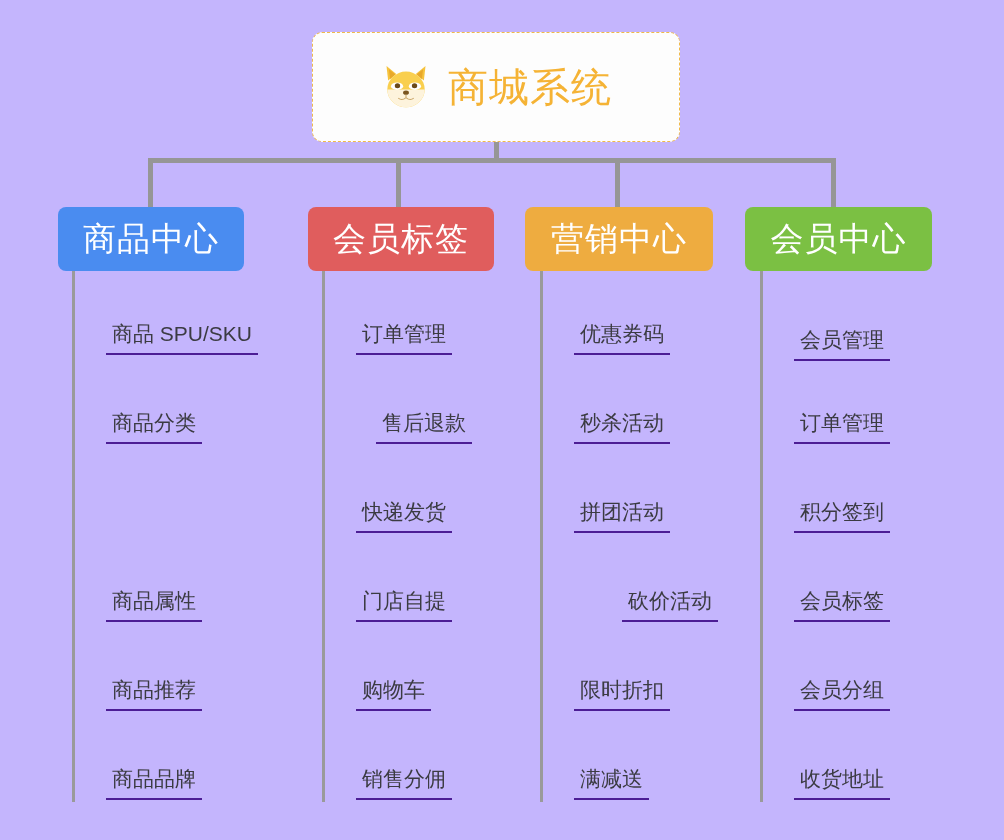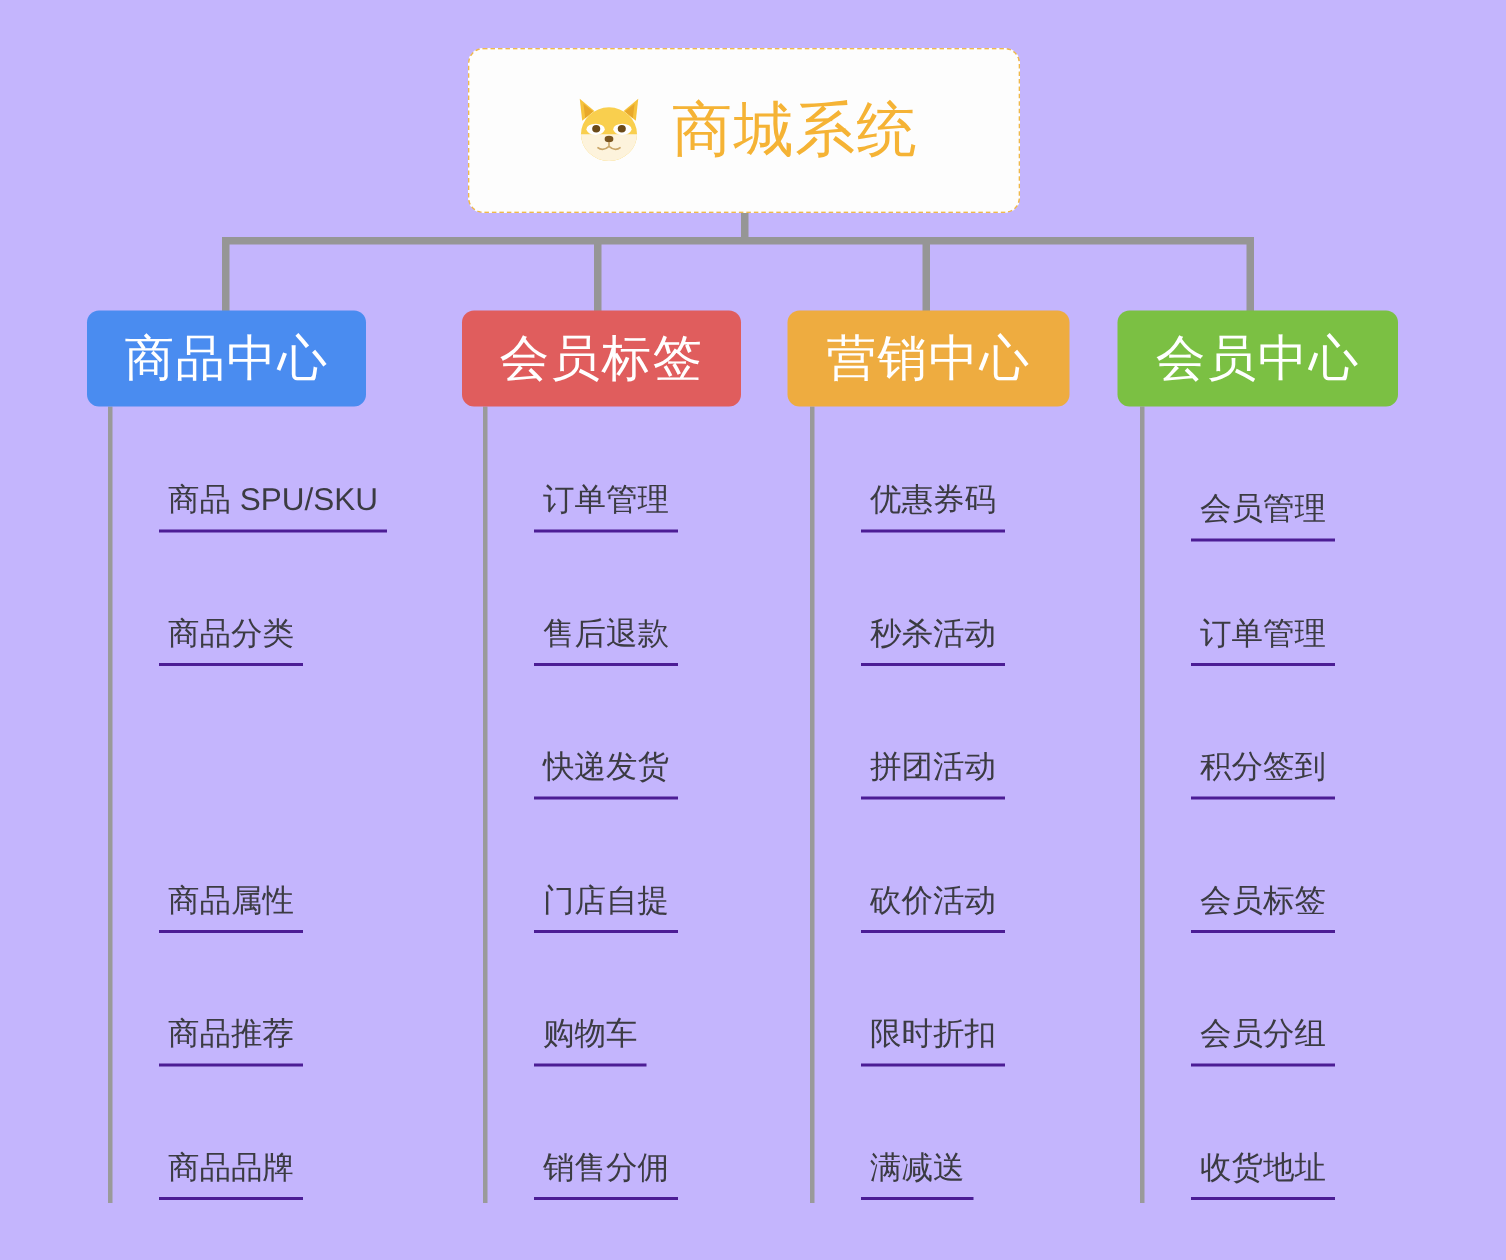--- a/index.html
+++ b/index.html
@@ -183,21 +183,21 @@
     </div>
 
   <div class="col col-2">
     <div class="cat-box cat-2">
       <span>会员标签</span>
     </div>
   </div>
   <div class="leaf" style="left:322px; top:266px; width:200px;">
       <span class="leaf-label">订单管理</span>
     </div>
-  <div class="leaf" style="left:322px; top:355px; width:200px;">
+  <div class="leaf" style="left:322px; top:355px; width:200px;padding-left:20px;">
       <span class="leaf-label">售后退款</span>
     </div>
   <div class="leaf" style="left:322px; top:444px; width:200px;">
       <span class="leaf-label">快递发货</span>
     </div>
   <div class="leaf" style="left:322px; top:533px; width:200px;">
       <span class="leaf-label">门店自提</span>
     </div>
   <div class="leaf" style="left:322px; top:622px; width:200px;">
       <span class="leaf-label">购物车</span>
@@ -213,21 +213,21 @@
   </div>
   <div class="leaf" style="left:540px; top:266px; width:200px;">
       <span class="leaf-label">优惠券码</span>
     </div>
   <div class="leaf" style="left:540px; top:355px; width:200px;">
       <span class="leaf-label">秒杀活动</span>
     </div>
   <div class="leaf" style="left:540px; top:444px; width:200px;">
       <span class="leaf-label">拼团活动</span>
     </div>
-  <div class="leaf" style="left:540px; top:533px; width:200px;">
+  <div class="leaf" style="left:540px; top:533px; width:200px;padding-left:48px;">
       <span class="leaf-label">砍价活动</span>
     </div>
   <div class="leaf" style="left:540px; top:622px; width:200px;">
       <span class="leaf-label">限时折扣</span>
     </div>
   <div class="leaf" style="left:540px; top:711px; width:200px;">
       <span class="leaf-label">满减送</span>
     </div>
 
   <div class="col col-4">

